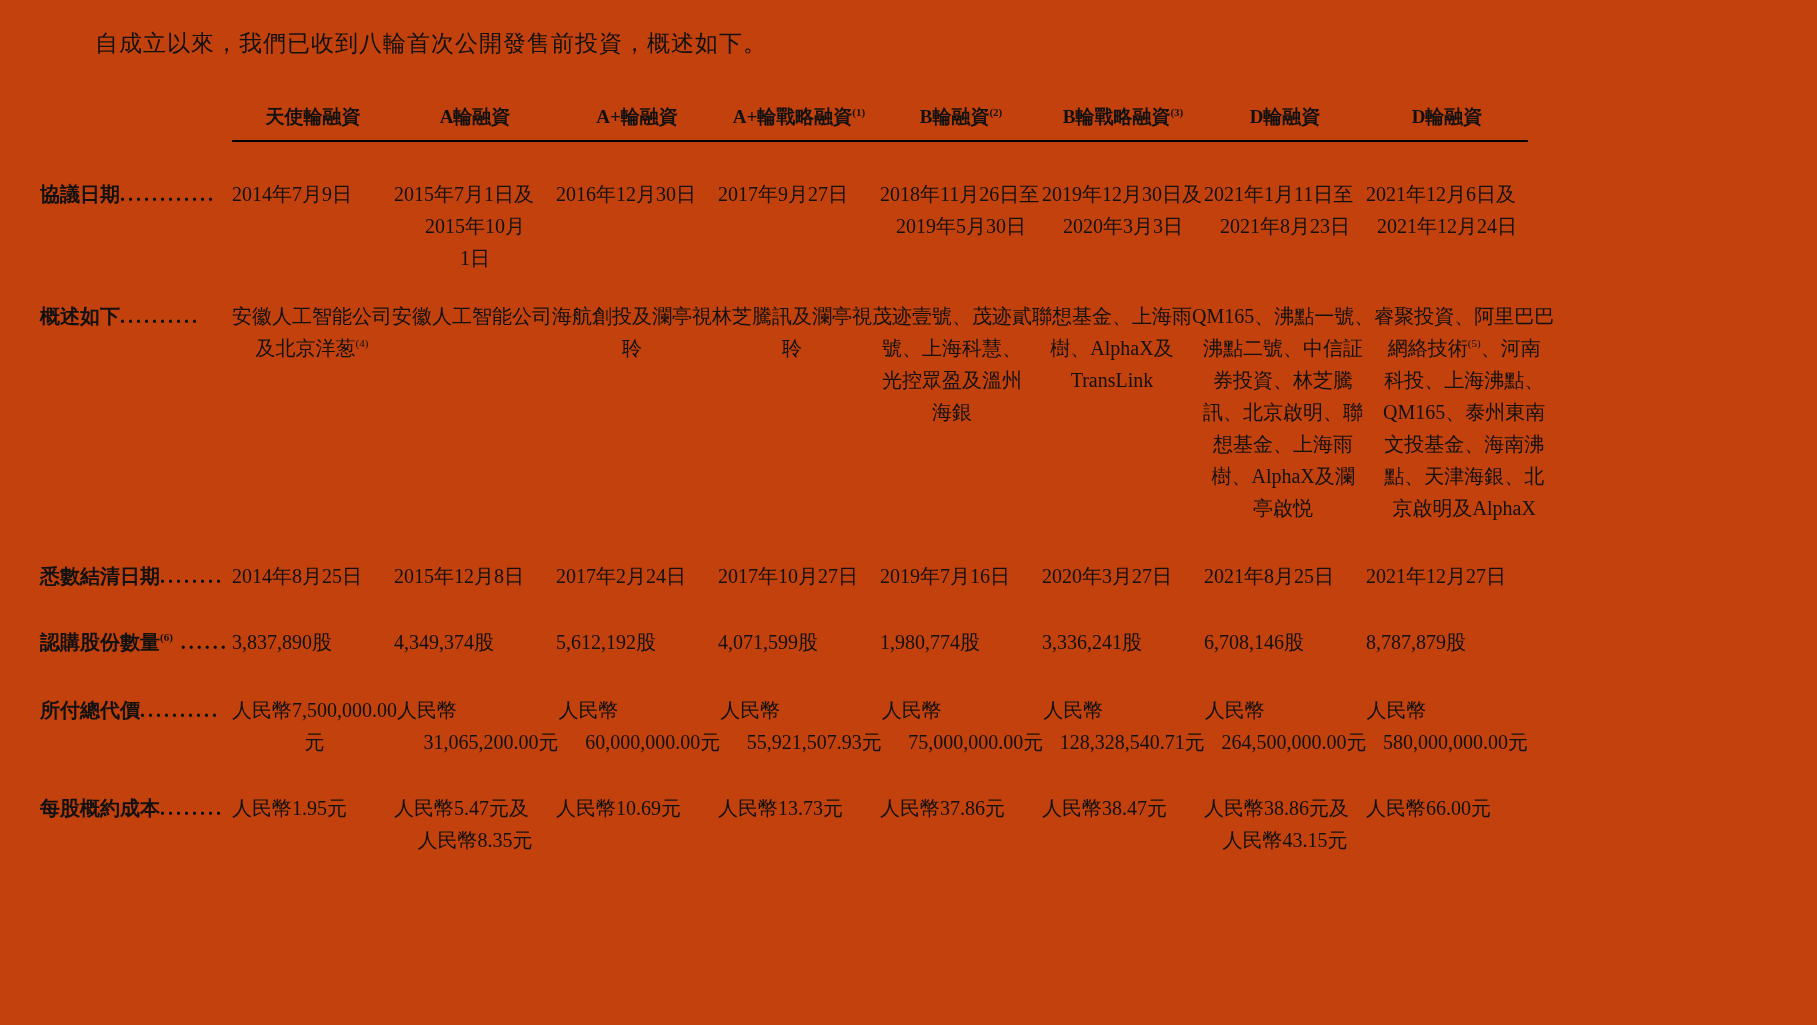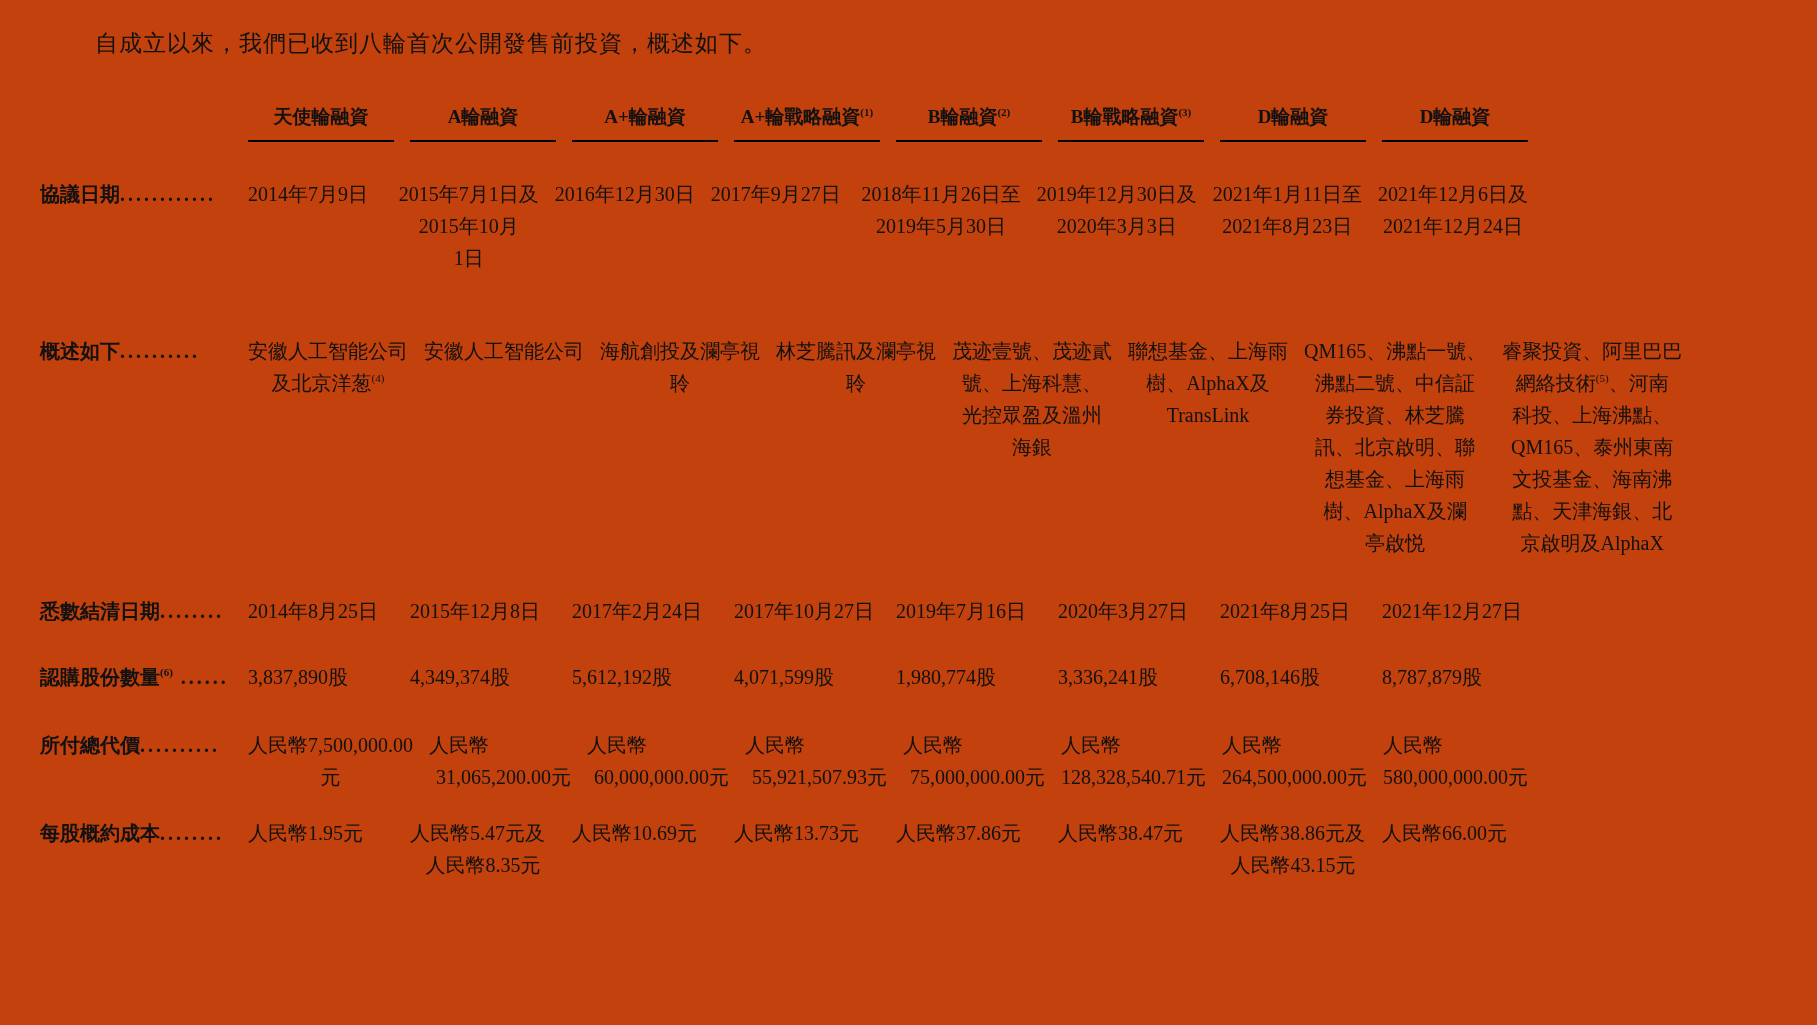--- a/index.html
+++ b/index.html
@@ -12,21 +12,20 @@
   .intro{
     margin:28px 0 0 95px;
     font-size:23px;
     line-height:32px;
     letter-spacing:1px;
   }
   .table{margin:46px 0 0 40px;width:1488px;}
   .trow{
     display:grid;
     grid-template-columns:192px repeat(8, 1fr);
-    column-gap:16px;
   }
   .cell{font-size:20px;line-height:32px;}
   .ln{white-space:nowrap;text-align:left;}
   .ln:not(:first-child){text-align:center;font-family:Liberation Serif, serif;}
   
   .row-total-consideration .cell .ln:not(:first-child){text-align:right;}
   .row-total-consideration .cell:nth-child(2) .ln:not(:first-child){text-align:center;}
   .thead{margin-bottom:36px;}
   .hcell{
     font-weight:bold;
@@ -37,25 +36,25 @@
     padding-bottom:12px;
     white-space:nowrap;
   }
   .label-cell{
     font-weight:bold;
     white-space:nowrap;
     font-size:20px;
   }
   .dots{letter-spacing:3px;font-weight:bold;}
   sup{font-size:11px;line-height:0;vertical-align:super;}
-  .row-agreement-date{margin-bottom:61px;}
+  .row-agreement-date{margin-bottom:26px;}
   .row-investors{margin-bottom:36px;}
   .row-settlement-date{margin-bottom:34px;}
   .row-shares-subscribed{margin-bottom:36px;}
-  .row-total-consideration{margin-bottom:24px;}
+  .row-total-consideration{margin-bottom:34px;}
 </style>
 </head>
 <body>
 
 <div class="page">
 
   <p class="intro">自成立以來，我們已收到八輪首次公開發售前投資，概述如下。</p>
 
   <div class="table">
 

